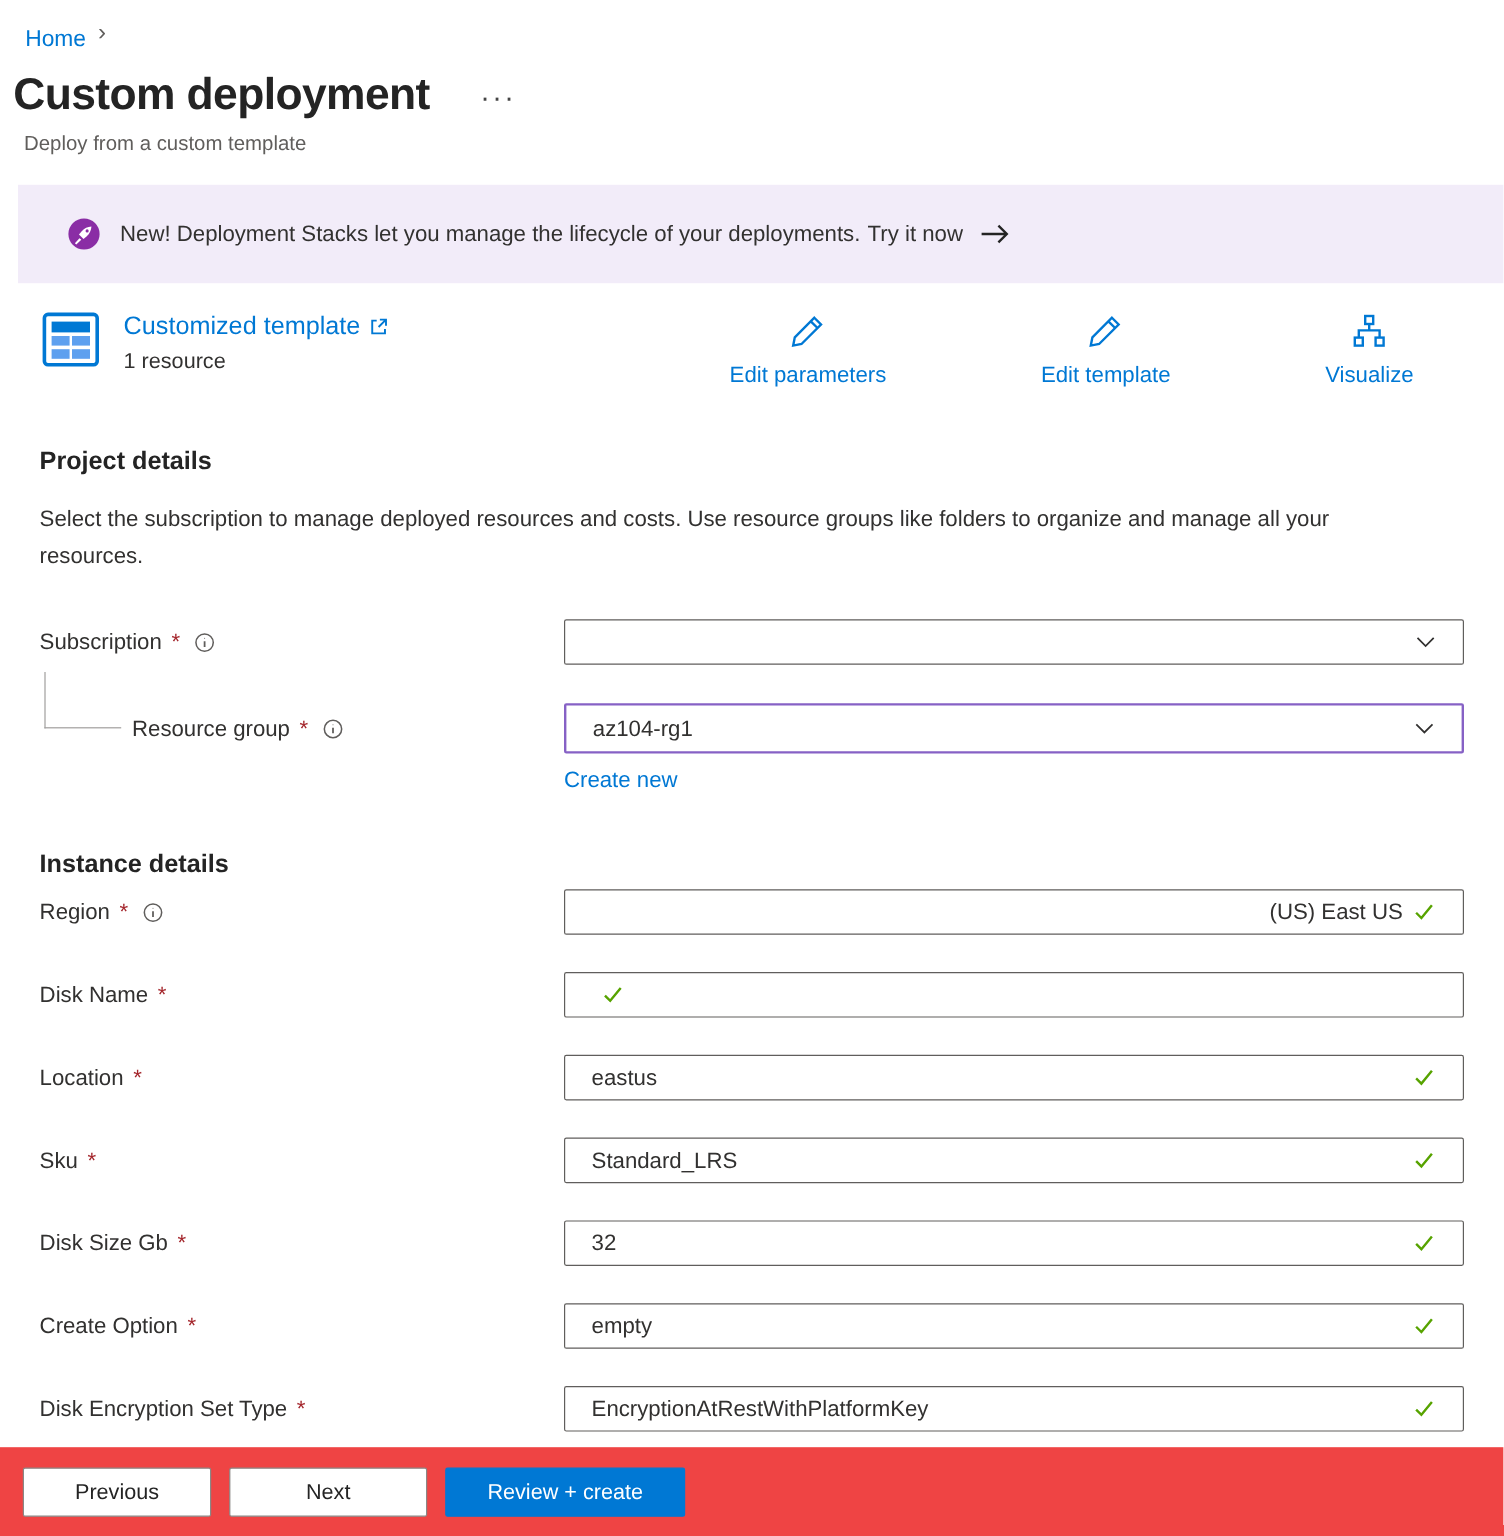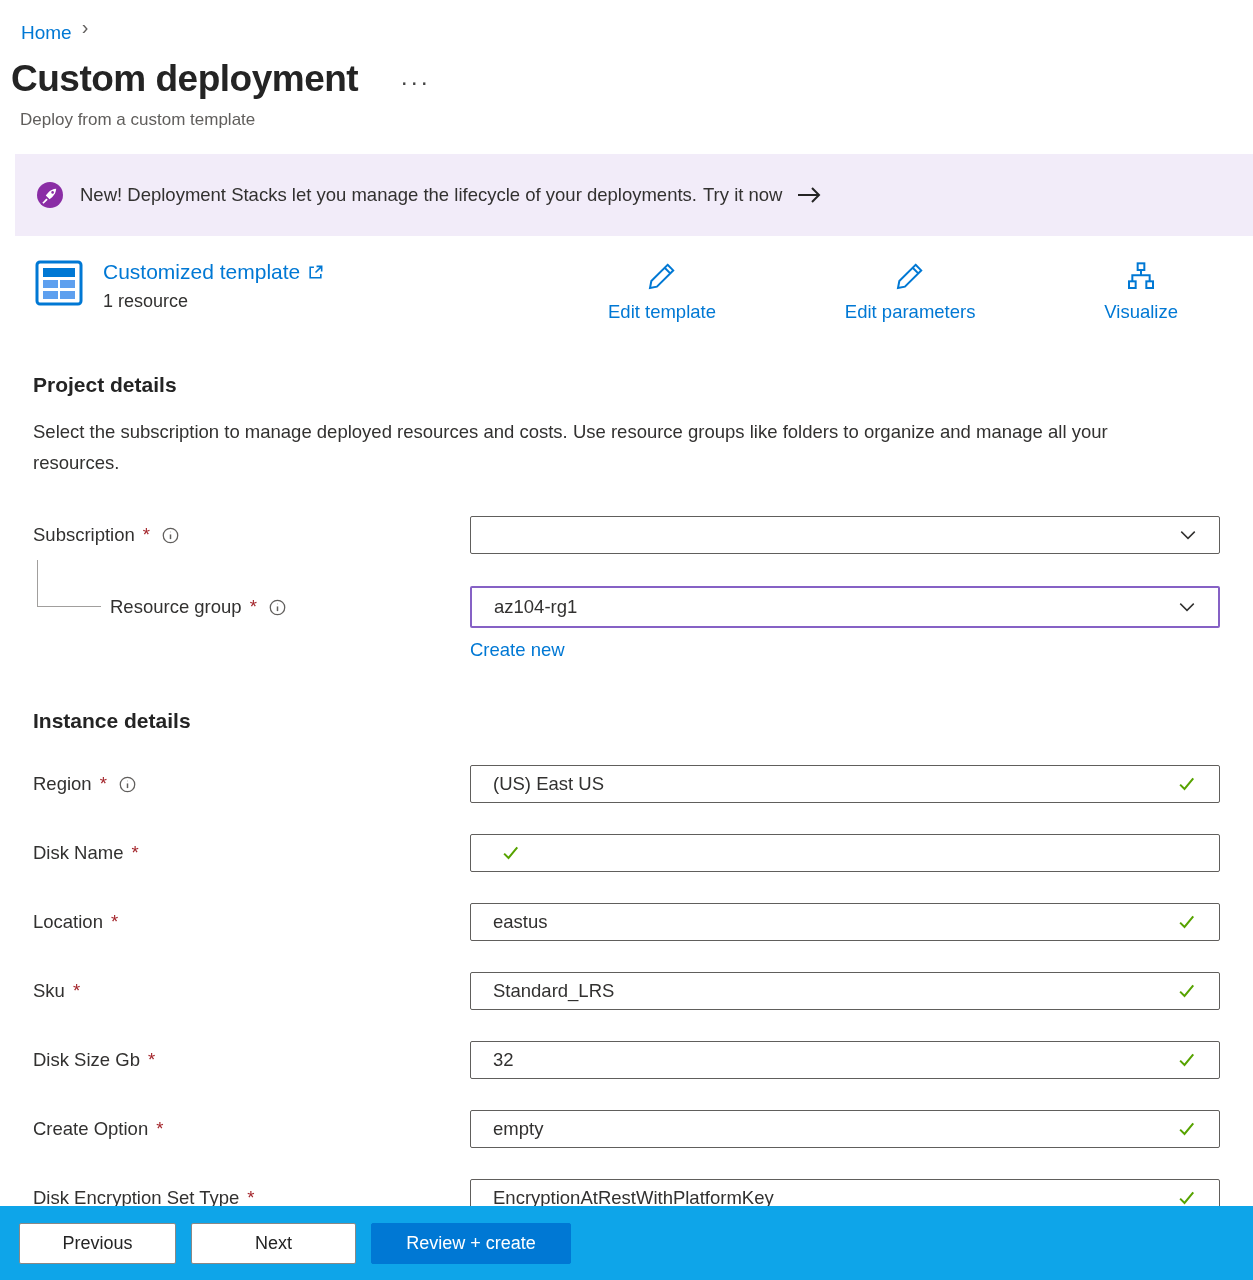--- a/index.html
+++ b/index.html
@@ -23,21 +23,21 @@
   .subtitle { margin: 10px 0 0 20px; font-size: 17px; color: var(--text-muted, #605e5c); }
 
   
   .banner {
     margin: 24px 0 0 15px;
     width: calc(100% - 15px);
     height: 82px;
     background: var(--banner-bg, #f2ecf9);
     display: flex;
     align-items: center;
-    padding-left: 21px;
+    padding-left: 41px;
   }
   .banner .rocket { width: 28px; height: 28px; flex: 0 0 auto; margin-right: 16px; }
   .rocket-circle { fill: var(--rocket-purple, #8a2da5); }
   .banner-text { font-size: 18.5px; color: var(--text-dark, #323130); }
   .banner-cta { font-size: 18.5px; margin-left: 6px; cursor: pointer; }
   .banner-arrow { margin-left: 14px; color: #242424; display: inline-flex; cursor: pointer; }
 
   
   .template-row { margin: 24px 45px 0 35px; display: flex; align-items: flex-start; }
   .template-icon { width: 48px; height: 46px; margin-right: 20px; flex: 0 0 auto; }
@@ -56,21 +56,21 @@
   }
   .action svg { display: block; }
 
   
   .section-heading { margin: 50px 0 0 33px; font-size: 21px; font-weight: 700; color: #242424; }
   .section-heading.instance { margin-top: 48px; }
   .description { margin: 20px 60px 0 33px; max-width: 1148px; font-size: 18.5px; line-height: 1.65; color: var(--text-dark, #323130); }
 
   
   .field-row { display: flex; align-items: center; margin: 31px 33px 0 33px; }
-  .field-row.first-instance { margin-top: 32px; }
+  .field-row.first-instance { margin-top: 8px; text-align: right; }
   .field-row.subscription { margin-top: 38px; }
   .field-row.resource-group { margin-top: 32px; position: relative; }
   .field-label { width: 437px; flex: 0 0 auto; font-size: 18.5px; display: flex; align-items: center; gap: 8px; }
   .req { color: var(--required-red, #a4262c); margin-left: 0px; }
   .info-icon { display: inline-flex; margin-left: 4px; cursor: pointer; color: var(--text-muted, #605e5c); }
 
   .input {
     flex: 1; height: 38px; border: 1px solid #605e5c; border-radius: 2px;
     display: flex; align-items: center; padding: 0 22px; font-size: 18.5px;
     background: #fff; position: relative; cursor: pointer;
@@ -85,21 +85,21 @@
   .rg-connector {
     position: absolute; left: 4px; top: -26px; width: 64px; height: 47px;
     border-left: 1px solid #a19f9d; border-bottom: 1px solid #a19f9d;
   }
   .field-row.resource-group .field-label { padding-left: 77px; }
 
   .create-new { margin: 11px 0 0 470px; font-size: 18.5px; }
   .create-new a { color: var(--link-blue, #0078d4); text-decoration: none; cursor: pointer; }
 
   
-  .footer { height: 74px; display: flex; align-items: center; padding-left: 19px; gap: 15px; background: #0ea5e9; }
+  .footer { height: 74px; display: flex; align-items: center; padding-left: 19px; gap: 15px; background: #ef4444; }
   .btn {
     height: 41px; font-size: 18px; font-family: inherit; border-radius: 2px; cursor: pointer;
     background: #fff; border: 1px solid #8a8886; color: #242424;
   }
   .btn-previous { width: 157px; }
   .btn-next { width: 165px; }
   .btn-primary { width: 200px; background: var(--primary-blue, #0078d4); border: 1px solid var(--primary-blue, #0078d4); color: #fff; }
 </style>
 </head>
 <body>
@@ -151,28 +151,28 @@
         </svg>
       </a>
       <div class="template-sub">1 resource</div>
     </div>
     <div class="template-actions">
       <button class="action">
         <svg width="32" height="32" viewBox="0 0 24 24" fill="none" stroke="#0078d4" stroke-width="1.5">
           <path d="M16.2 3.6 l4.2 4.2 L8.2 20 l-5.2 1 1-5.2 z"></path>
           <path d="M14 5.8 l4.2 4.2"></path>
         </svg>
-        <span>Edit template</span>
+        <span>Edit parameters</span>
       </button>
       <button class="action">
         <svg width="32" height="32" viewBox="0 0 24 24" fill="none" stroke="#0078d4" stroke-width="1.5">
           <path d="M16.2 3.6 l4.2 4.2 L8.2 20 l-5.2 1 1-5.2 z"></path>
           <path d="M14 5.8 l4.2 4.2"></path>
         </svg>
-        <span>Edit parameters</span>
+        <span>Edit template</span>
       </button>
       <button class="action">
         <svg width="32" height="32" viewBox="0 0 24 24" fill="none" stroke="#0078d4" stroke-width="1.5">
           <rect x="9.5" y="2.5" width="5" height="5"></rect>
           <rect x="3" y="16" width="5" height="5"></rect>
           <rect x="16" y="16" width="5" height="5"></rect>
           <path d="M12 7.5 v4 M12 11.5 H5.5 V16 M12 11.5 H18.5 V16"></path>
         </svg>
         <span>Visualize</span>
       </button>

